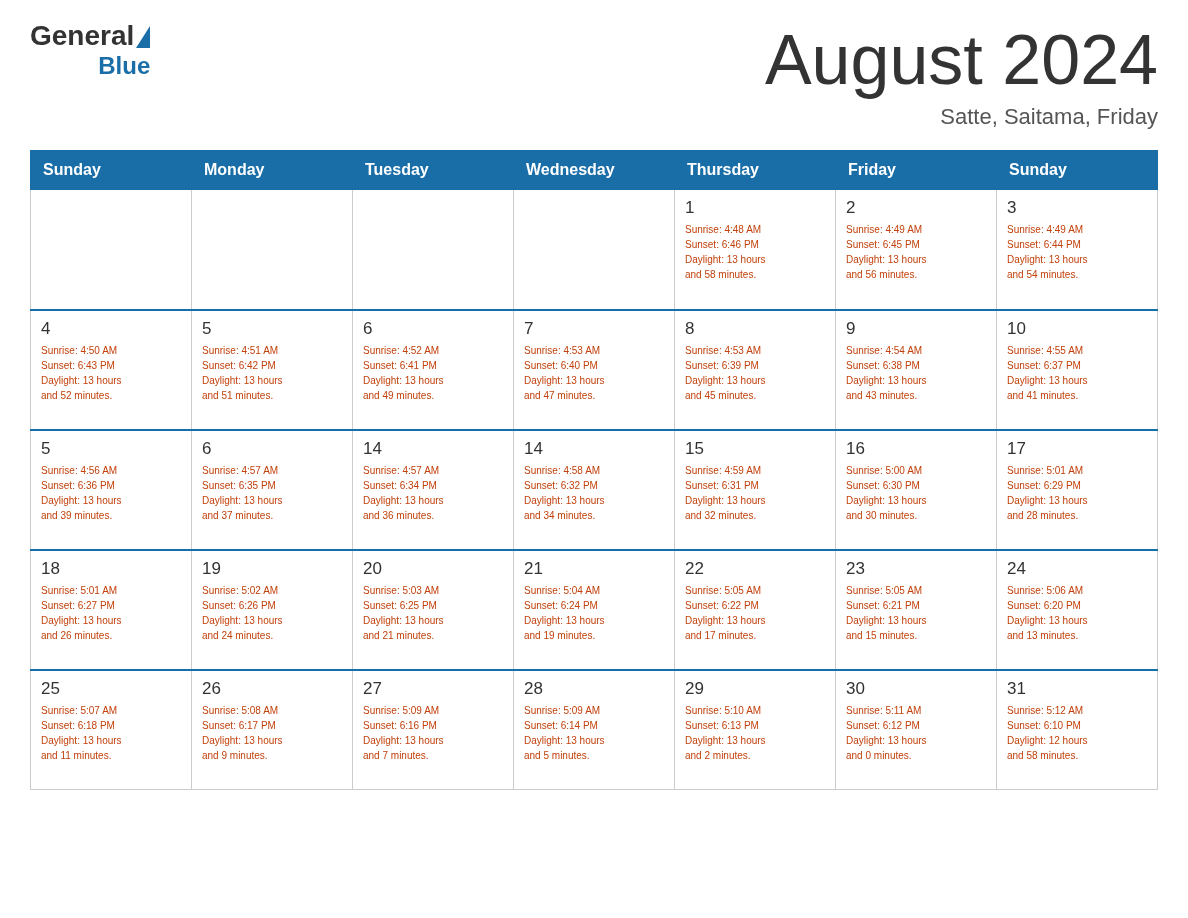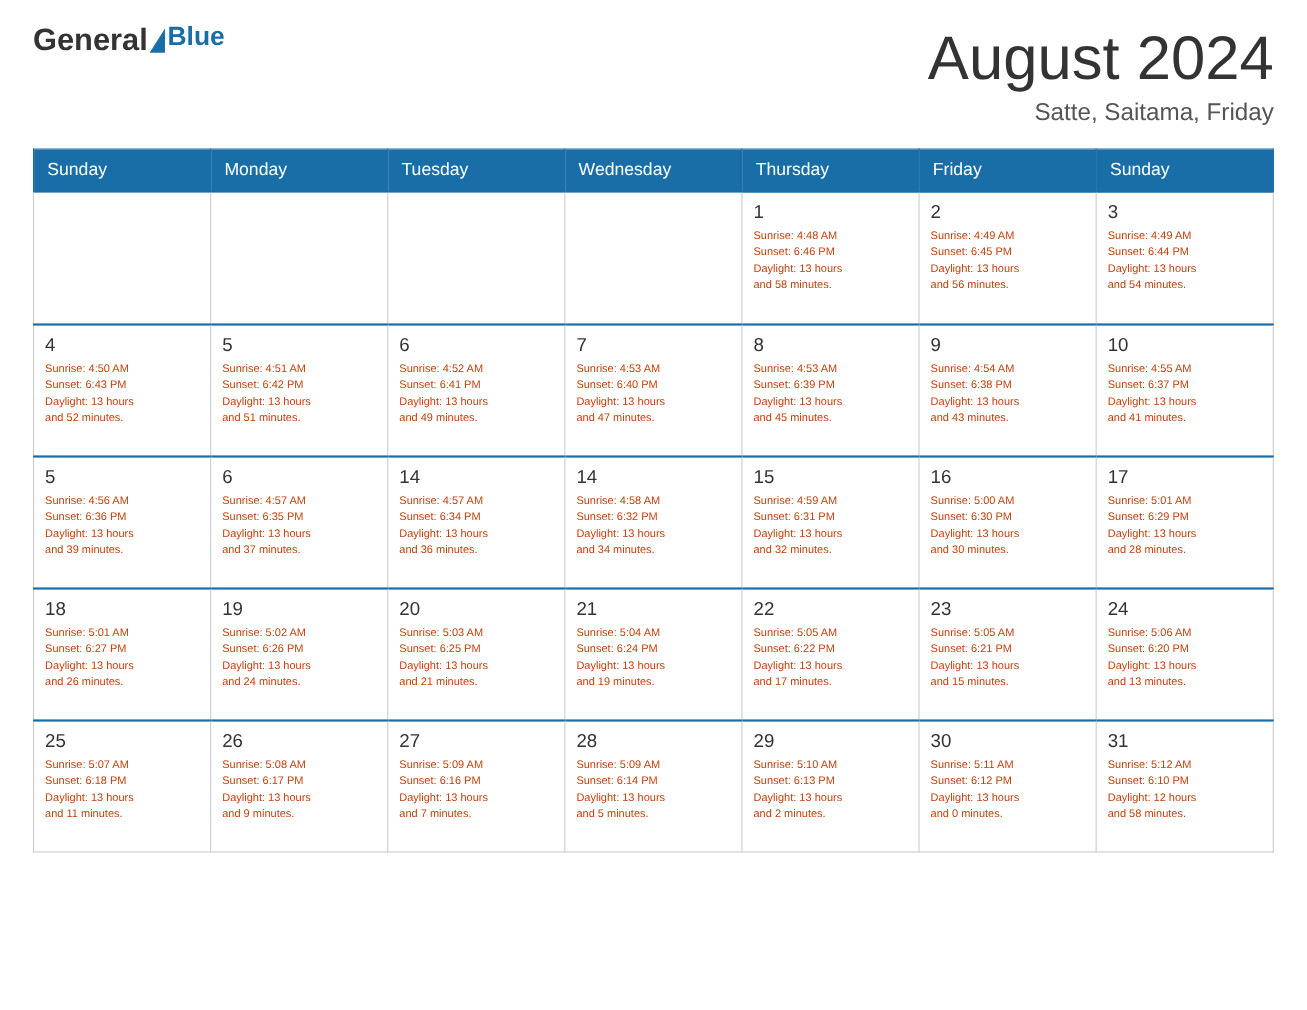--- a/index.html
+++ b/index.html
@@ -11,21 +11,22 @@
       padding: 20px 30px;
     }
     .header {
       display: flex;
       justify-content: space-between;
       align-items: flex-start;
       margin-bottom: 20px;
     }
     .logo {
       display: flex;
-      flex-direction: row;
+      flex-direction: column;
+      align-items: flex-end;
     }
     .logo-top {
       display: flex;
       align-items: center;
     }
     .logo-text-general {
       font-size: 28px;
       font-weight: bold;
       color: #333;
     }
@@ -41,41 +42,41 @@
     .logo-text-blue {
       font-size: 24px;
       font-weight: bold;
       color: #1a6ea8;
       margin-left: 4px;
     }
     .title-area {
       text-align: right;
     }
     .month-title {
-      font-size: 56px;
+      font-size: 70px;
       font-weight: normal;
       color: #333;
       margin-left: 10px;
     }
     .location-title {
       font-size: 22px;
       color: #555;
       margin-top: 4px;
     }
     .calendar-table {
       width: 100%;
       border-collapse: collapse;
       border: 1px solid #ccc;
     }
     .calendar-table th {
       background-color: #1a6ea8;
       color: #fff;
       padding: 10px 12px;
       font-size: 16px;
-      font-weight: normal;
+      font-weight: bold;
       text-align: left;
       border: 1px solid #1a6ea8;
     }
     .calendar-table td {
       vertical-align: top;
       padding: 8px 10px;
       border: 1px solid #ccc;
       width: 14.28%;
       min-height: 120px;
       height: 120px;

